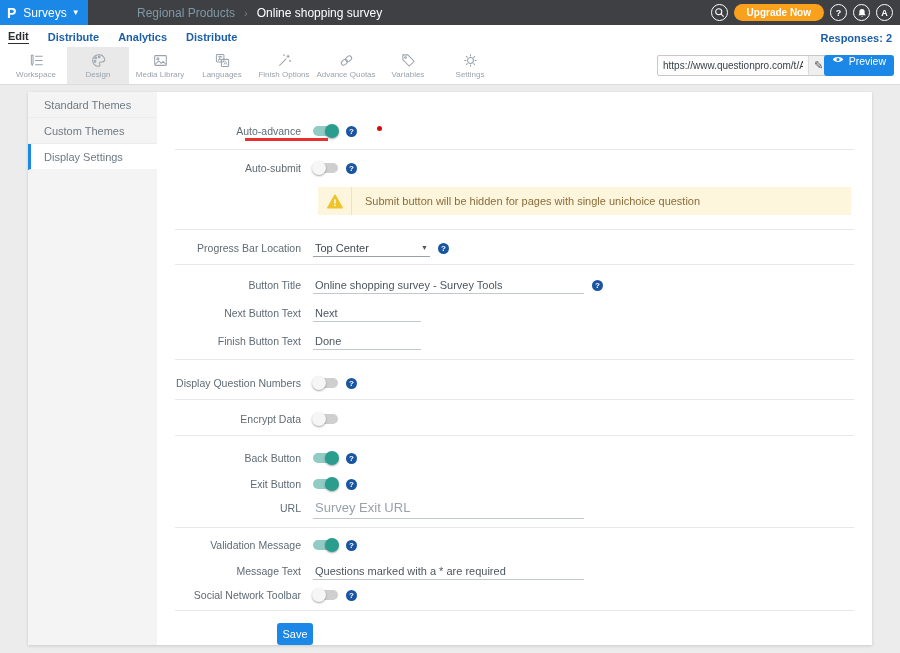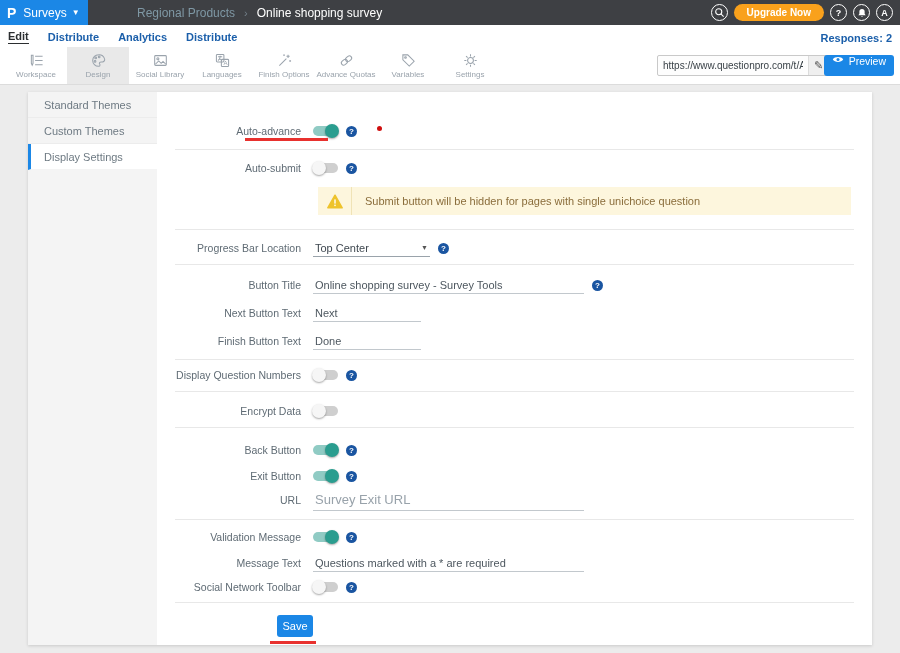--- a/index.html
+++ b/index.html
@@ -132,21 +132,21 @@
           <circle cx="4.3" cy="9" r=".9"></circle>
         </svg>
       <span>Design</span>
     </div>
     <div class="tool">
       <svg viewBox="0 0 16 16">
           <rect x="1.8" y="2.8" width="12.4" height="10.4" rx="1"></rect>
           <circle cx="5.2" cy="6.2" r="1.1"></circle>
           <path d="M2.5 12l3.6-3.6 2.6 2.6 2-2 3 3"></path>
         </svg>
-      <span>Social Library</span>
+      <span>Media Library</span>
     </div>
     <div class="tool">
       <svg viewBox="0 0 16 16">
           <rect x="1.5" y="1.5" width="8" height="8" rx="1"></rect>
           <path d="M3.3 4h4.4M5.5 2.8v1.2c0 1.9-1 3.3-2.4 4M4.6 5.2c.7 1.5 1.8 2.4 3 2.8"></path>
           <rect x="6.8" y="6.8" width="7.7" height="7.7" rx="1"></rect>
           <text x="9" y="13" font-size="6.5" fill="#9aa3ac" stroke="none" font-family="'Liberation Sans',sans-serif">A</text>
         </svg>
       <span>Languages</span>
     </div>
@@ -273,21 +273,21 @@
 
         <div class="frow">
           <span class="lbl">Finish Button Text</span>
           <div class="ctrl">
             <input class="input-line w-sm" value="Done" style="">
           </div>
         </div>
 
         <hr class="div" style="margin-top:4px;">
 
-        <div class="frow" style="margin-top:1px;">
+        <div class="frow" style="margin-top:9px;">
           <span class="lbl">Display Question Numbers</span>
           <div class="ctrl">
             <span class="switch">
                 <span class="knob"></span>
               </span>
             <span class="help">?</span>
           </div>
         </div>
 
         <hr class="div" style="margin-top:2px;">

